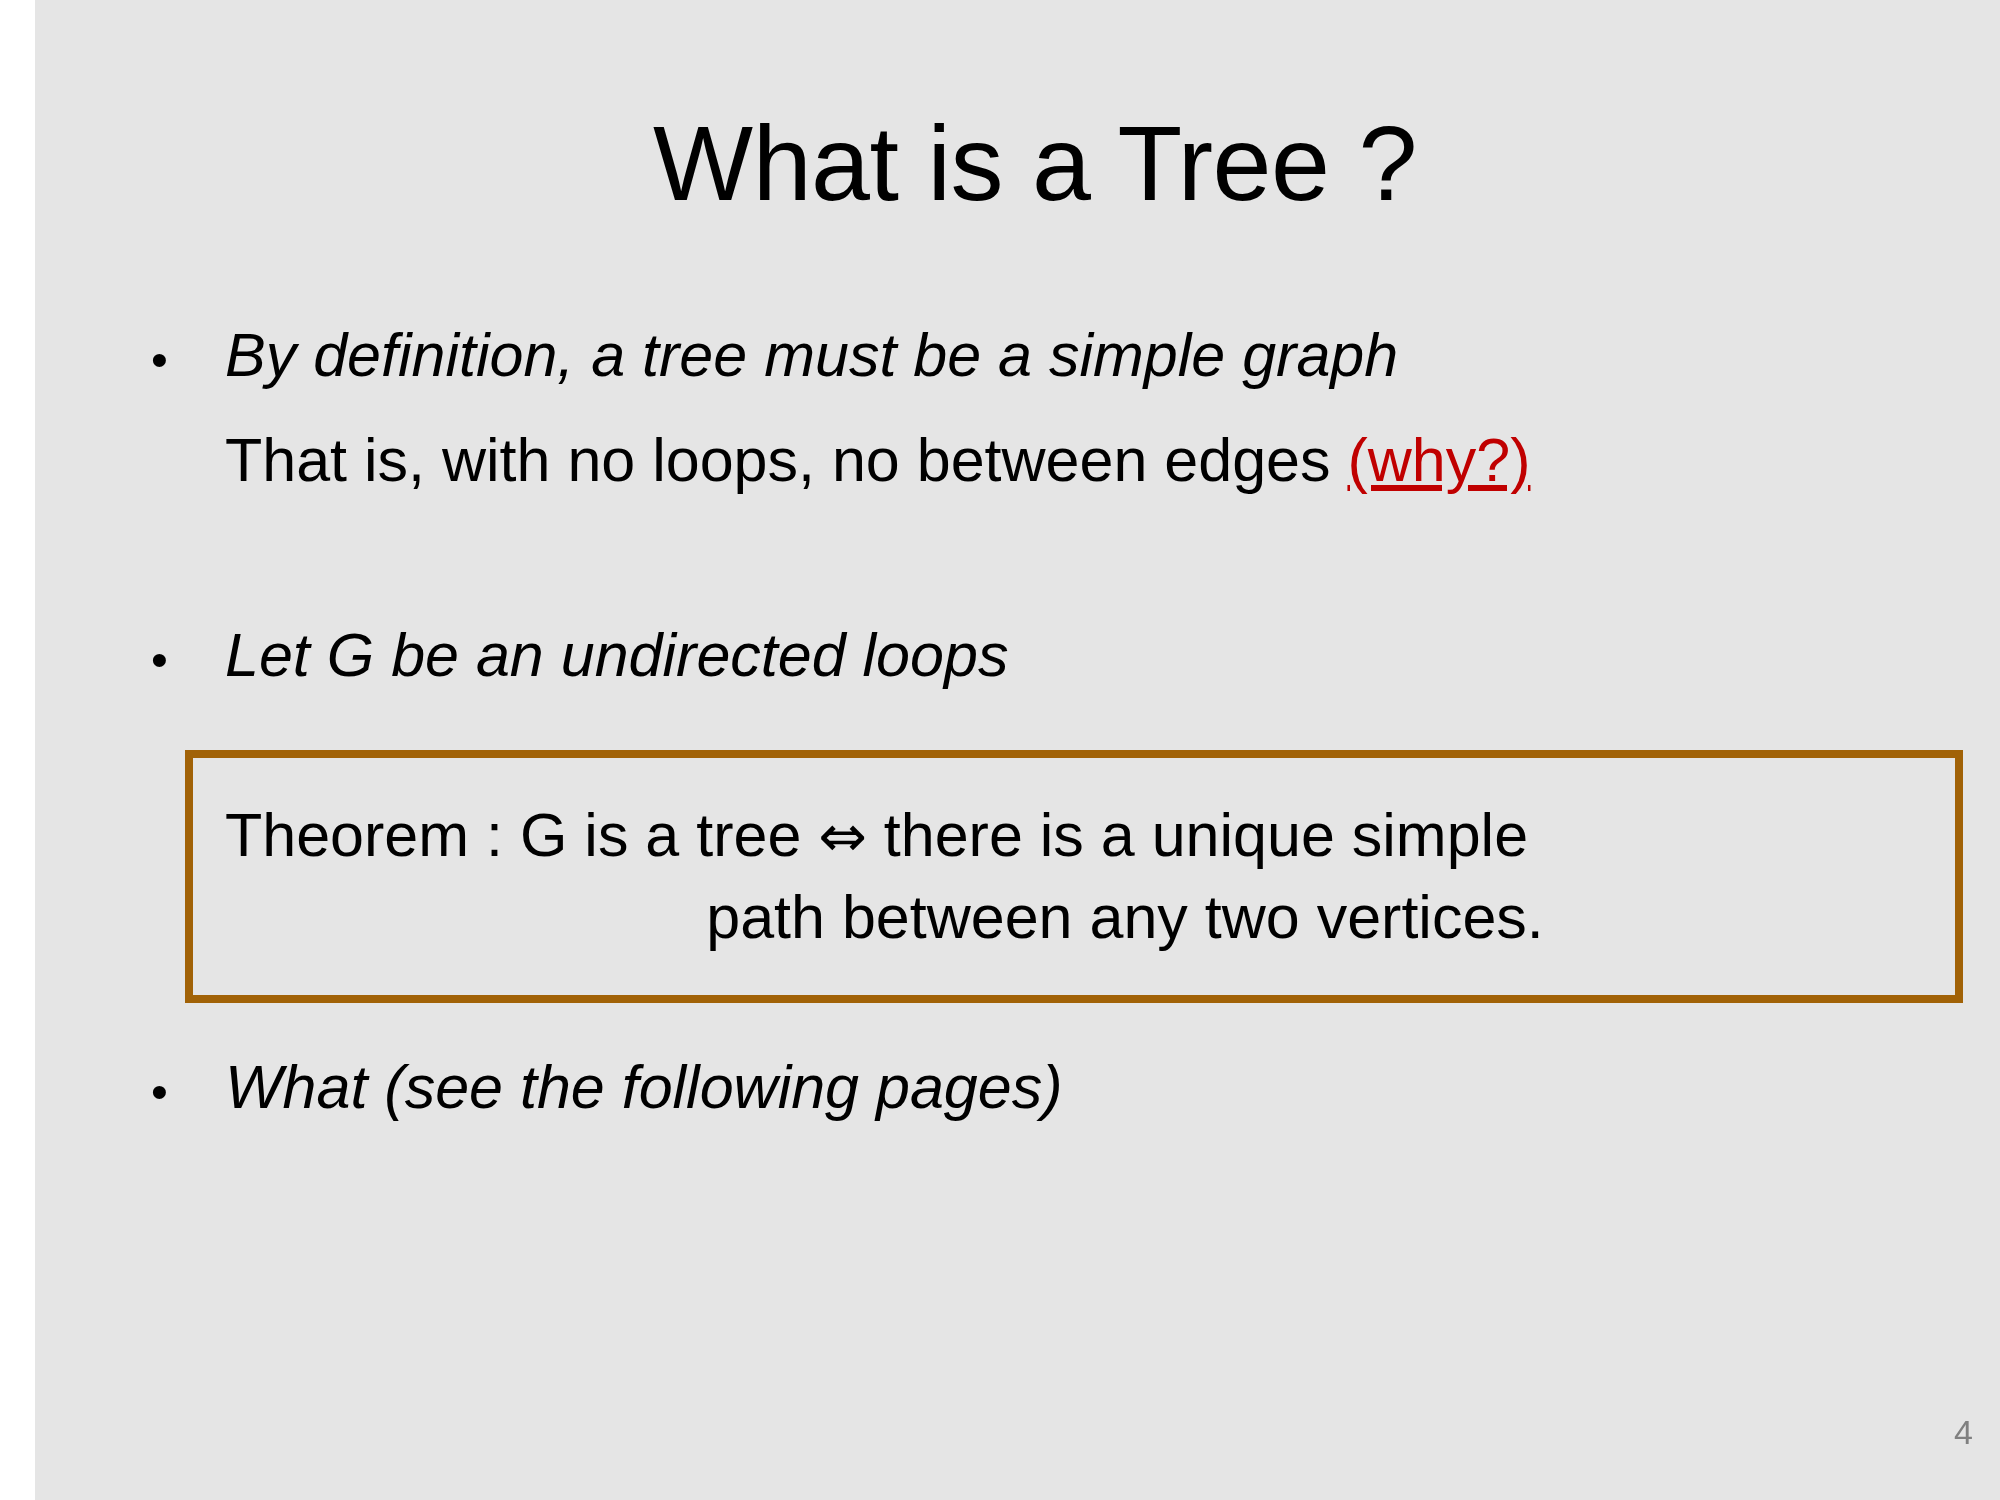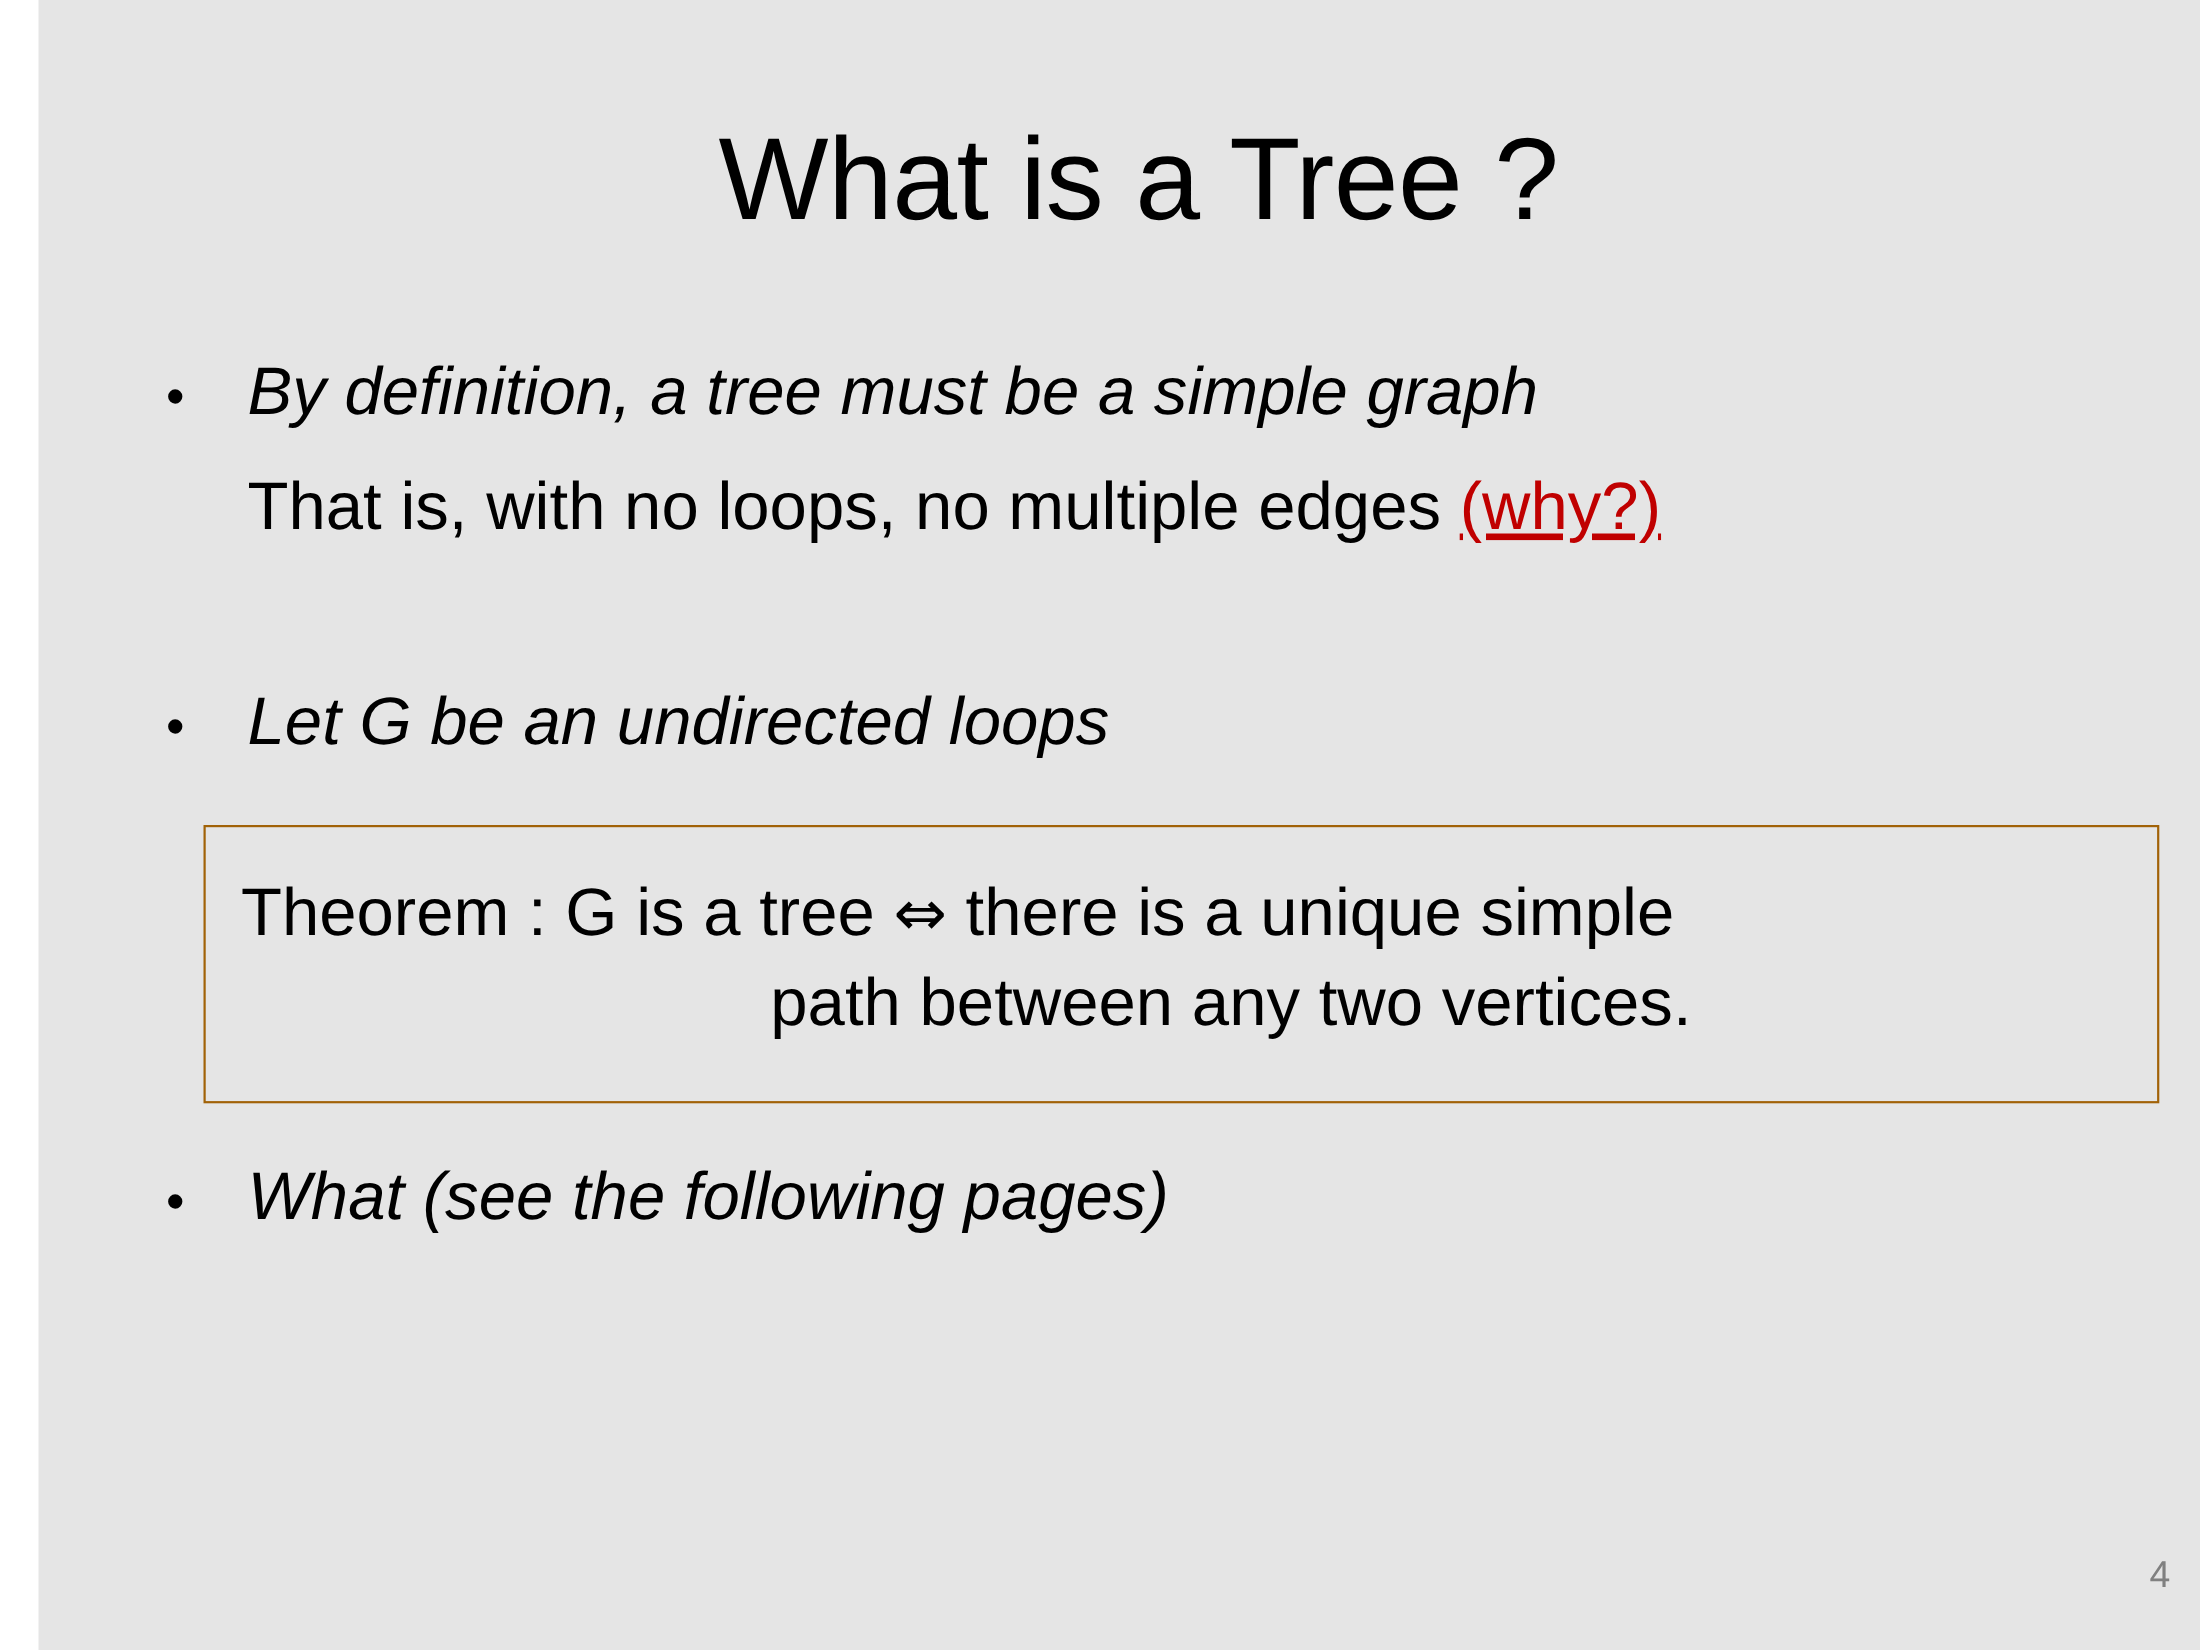--- a/index.html
+++ b/index.html
@@ -84,21 +84,21 @@
   .red-note { color: #C00000; text-decoration: underline; }
 
   
   #theorem-box {
     position: absolute;
     left: 150px;
     top: 750px;
     width: 1778px;
     height: 253px;
     box-sizing: border-box;
-    border: 2px solid #a16207;
+    border: 8px solid #a16207;
     background: transparent;
   }
 
   #theorem-line-1 {
     position: absolute;
     left: 32px;
     top: 42px;
     font-size: 61px;
     line-height: 1.15;
     white-space: nowrap;
@@ -143,21 +143,21 @@
   <div id="slide-title">What is a Tree ?</div>
 
   <div id="body-block">
 
     <div class="para bullet-row" id="bullet-definition">
       <span class="bullet-mark">•</span>
       <span class="bullet-text">By definition, a tree must be a simple graph</span>
     </div>
 
     <div class="para" id="line-thatis">
-      <span>That is, with no loops, no multiple edges </span><span class="red-note">(why?)</span>
+      <span>That is, with no loops, no between edges </span><span class="red-note">(why?)</span>
     </div>
 
     <div class="para bullet-row" id="bullet-letg">
       <span class="bullet-mark">•</span>
       <span class="bullet-text">Let G be an undirected loops</span>
     </div>
 
     <div id="theorem-box">
       <div id="theorem-line-1">
         <span>Theorem :   G is a tree </span><span class="arrow-glyph">⇔</span><span> there is a unique simple</span>

